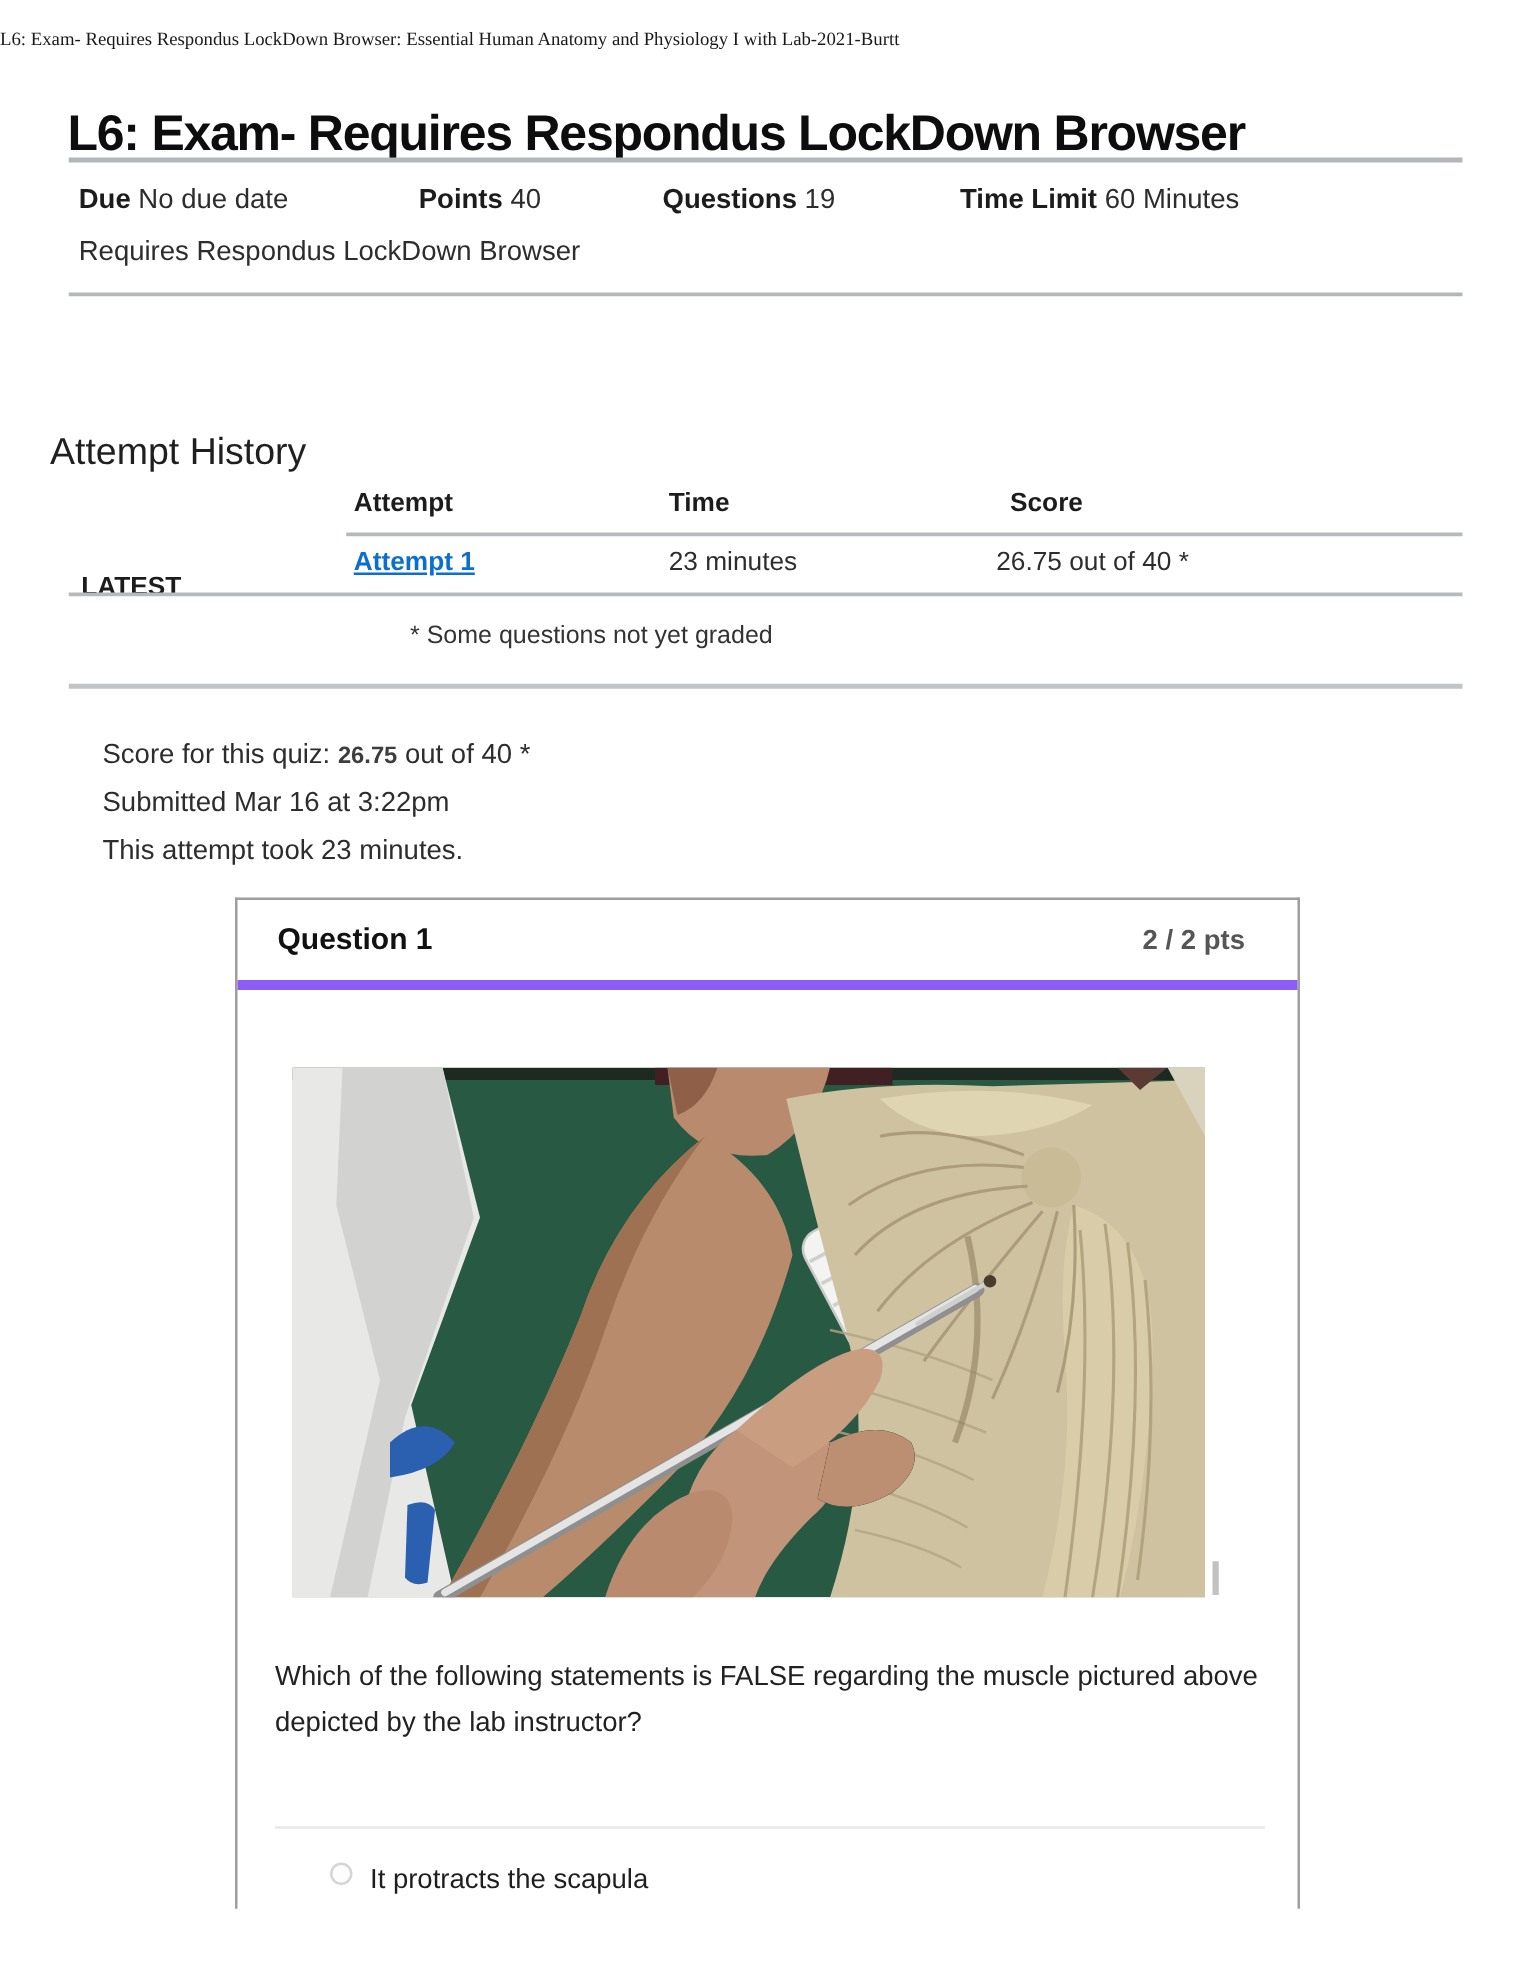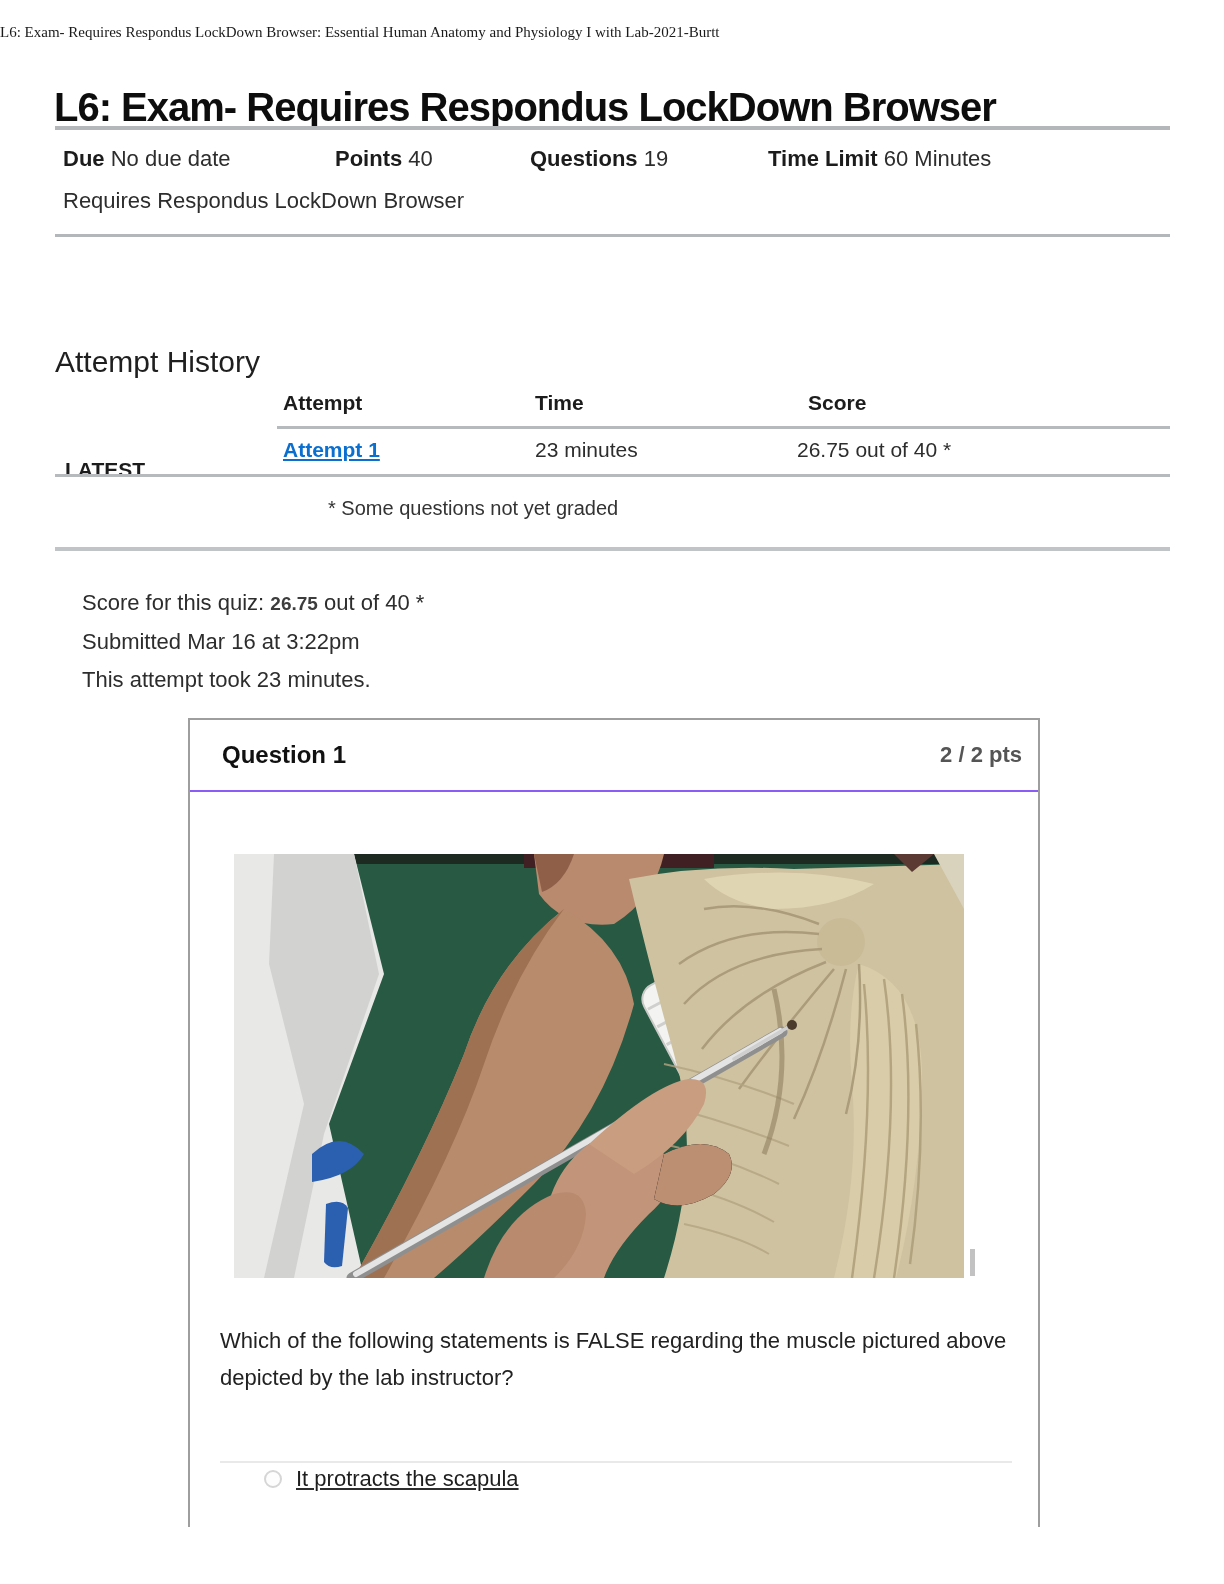--- a/index.html
+++ b/index.html
@@ -27,21 +27,21 @@
   .rule-3{top:547px;height:4px;background:#c0c4c6;}
 
   
   .meta-item{top:146px;font-size:22px;white-space:nowrap;}
   .meta-item b{font-weight:bold;color:#1c1c1c;}
   .meta-due{left:63px;} .meta-points{left:335px;}
   .meta-questions{left:530px;} .meta-time{left:768px;}
   .meta-req{top:188px;left:63px;font-size:22px;}
 
   
-  .ah-heading{top:320px;left:55px;font-size:30px;font-weight:500;color:#1f1f1f;}
+  .ah-heading{top:320px;left:40px;font-size:30px;font-weight:500;color:#1f1f1f;}
   .th{font-size:21px;font-weight:bold;color:#1c1c1c;top:391px;}
   .th-attempt{left:283px;} .th-time{left:535px;} .th-score{left:797px;margin-left:11px;}
   .head-underline{top:426px;left:277px;width:893px;height:3px;background:#b7babc;}
   .td{font-size:21px;top:438px;}
   .td-latest{left:65px;font-weight:bold;color:#1c1c1c;margin-top:20px;}
   .attempt-link{left:283px;font-weight:bold;color:#0b6fd0;text-decoration:underline;cursor:pointer;padding-right:14px;}
   .td-time{left:535px;} .td-score{left:797px;}
   .row-border{top:474px;left:55px;width:1115px;height:3px;background:#b7babc;}
   .graded-note{top:497px;left:328px;font-size:20px;color:#333;}
 
@@ -52,35 +52,35 @@
   .submitted-line{top:629px;}
   .duration-line{top:667px;}
 
   
   .question-card{
     top:718px;left:188px;width:852px;height:809px;
     border:2px solid #9e9e9e;border-bottom:none;box-sizing:border-box;background:#fff;
   }
   .q-header{
     position:absolute;top:0;left:0;right:0;height:72px;
-    border-bottom:2px solid #8b5cf6;display:flex;align-items:center;
-    justify-content:space-between;padding:0 16px 0 32px;box-sizing:border-box;
+    border-bottom:8px solid #8b5cf6;display:flex;align-items:center;
+    justify-content:space-between;padding:0 42px 0 32px;box-sizing:border-box;
   }
   .q-title{font-size:24px;font-weight:bold;color:#111;}
   .q-points{font-size:22px;font-weight:600;color:#555;}
 
   .q-photo{position:absolute;top:134px;left:44px;width:730px;height:424px;overflow:hidden;}
   .photo-sliver{position:absolute;top:529px;left:780px;width:5px;height:27px;background:#c2c2c2;}
 
   .q-prompt{
     position:absolute;top:602px;left:30px;width:800px;
     font-size:22px;line-height:37px;color:#222;
   }
   .q-divider{position:absolute;top:741px;left:30px;width:792px;height:2px;background:#e9e9e9;}
-  .answer-row{position:absolute;top:746px;left:74px;display:flex;align-items:center;text-decoration:underline;}
+  .answer-row{position:absolute;top:770px;left:74px;display:flex;}
   .radio{
     width:18px;height:18px;border-radius:50%;border:2px solid #d6d6d6;
     background:#fdfdfd;box-sizing:border-box;flex:0 0 auto;
   }
   .answer-label{margin-left:14px;font-size:22px;color:#1e1e1e;}
 </style>
 </head>
 <body>
 
 <div class="abs doc-header">L6: Exam- Requires Respondus LockDown Browser: Essential Human Anatomy and Physiology I with Lab-2021-Burtt</div>

